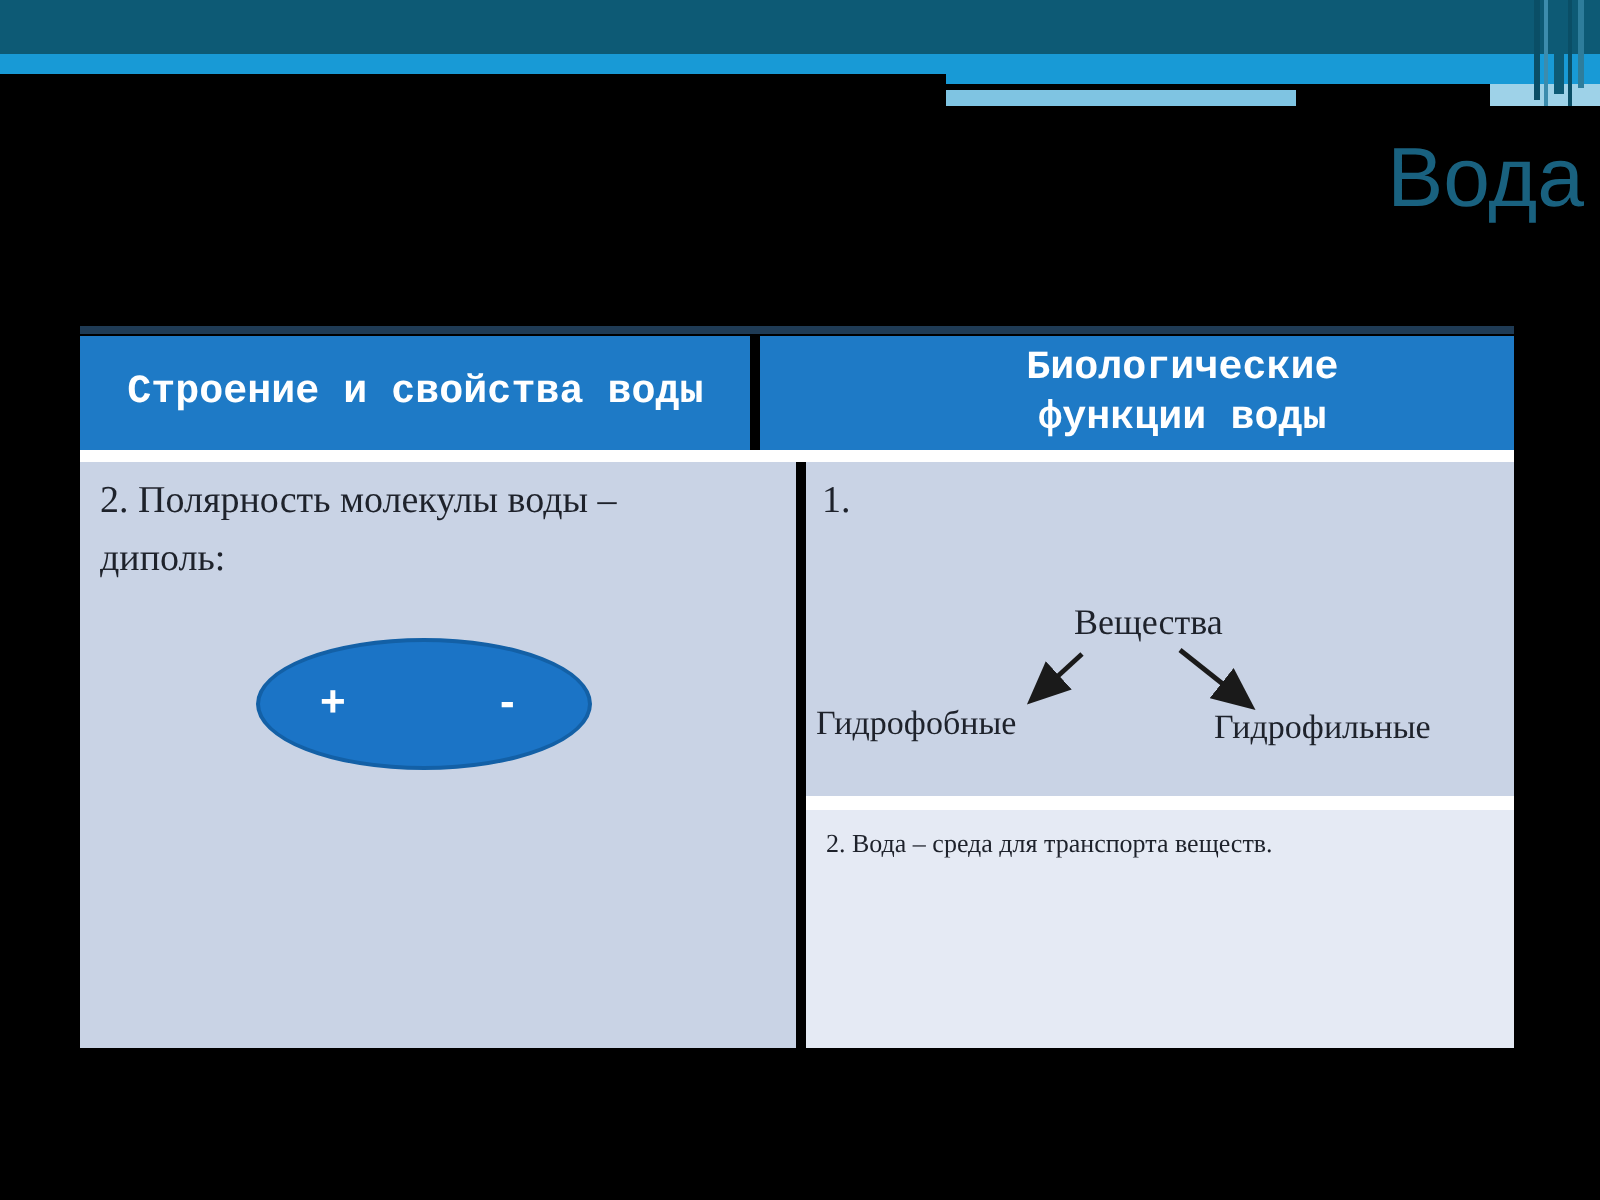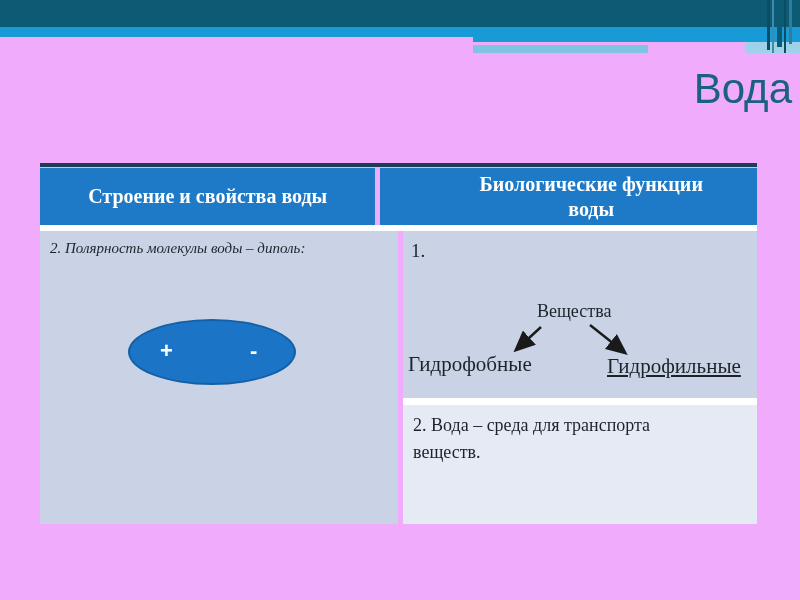--- a/index.html
+++ b/index.html
@@ -1,18 +1,18 @@
 <!DOCTYPE html>
 <html><head>
 <meta charset="utf-8">
 <style>
   html,body{margin:0;padding:0;}
   body{width:800px;height:600px;background:#ffffff;overflow:hidden;
        font-family:"Liberation Serif","DejaVu Serif",serif;}
-  .slide{position:relative;width:800px;height:600px;background:#f0abfc;}
+  .slide{position:relative;width:800px;height:600px;background:#000000;}
 
   
   .bar{position:absolute;}
   .bar-dark{left:0;top:0;width:800px;height:27px;background:#0D5A75;}
   .bar-blue{left:0;top:27px;width:800px;height:10px;background:#189AD6;}
   .bar-blue-ext{left:473px;top:37px;width:327px;height:5px;background:#189AD6;}
   .bar-light-mid{left:473px;top:45px;width:175px;height:8px;background:#7FC4E2;}
   .bar-light-right{left:745px;top:42px;width:55px;height:11px;background:#9ED2E8;}
   .v1{left:767px;top:0;width:3px;height:50px;background:#0A4E66;}
   .v2{left:772px;top:0;width:2px;height:53px;background:#3C8CAD;}
@@ -21,51 +21,51 @@
   .v5{left:789px;top:0;width:3px;height:44px;background:#2E7D9B;}
 
   
   .title{position:absolute;top:66px;right:8px;margin:0;
          font-family:"Liberation Sans","DejaVu Sans",sans-serif;
          font-size:42px;font-weight:400;color:#19617F;line-height:1.1;}
 
   
   .table{position:absolute;left:40px;top:163px;width:717px;}
   .tborder{height:4px;background:#1F3B55;}
-  .thead{display:flex;column-gap:5px;margin-top:1px;}
+  .thead{display:flex;column-gap:5px;margin-top:1px;font-family:Liberation Mono, monospace;}
   .th{width:358px;height:57px;background:#1E7AC6;color:#fff;font-weight:bold;
       font-size:20px;line-height:1.25;display:flex;align-items:center;
       justify-content:center;text-align:center;}
   .th.right{width:354px;padding-left:45px;}
   .th.right .hwrap{max-width:240px;}
   .tgap{height:6px;background:#fff;}
   .tbody{display:flex;column-gap:5px;}
   .cell-left{position:relative;width:358px;height:293px;background:#C9D3E5;}
-  .cell-left p{margin:6px 10px;width:300px;font-size:15px;line-height:1.5;color:#1E222B;font-style:italic;}
+  .cell-left p{margin:6px 10px;width:300px;font-size:19px;line-height:1.5;color:#1E222B;}
   .ellipse{position:absolute;left:88px;top:88px;width:164px;height:62px;
            background:#1B74C6;border:2px solid #1360A6;border-radius:50%;}
   .ellipse .plus,.ellipse .minus{position:absolute;top:50%;transform:translateY(-54%);
            color:#fff;font-weight:bold;font-size:22px;
            font-family:"Liberation Sans","DejaVu Sans",sans-serif;}
   .ellipse .plus{left:30px;}
   .ellipse .minus{left:120px;}
 
   .col-right{display:flex;flex-direction:column;width:354px;}
   .cell-r1{position:relative;width:354px;height:167px;background:#C9D3E5;}
   .listline{display:flex;margin:6px 0 0 8px;font-size:19px;line-height:1.45;color:#1E222B;}
   .listline .num{width:34px;flex:0 0 34px;}
   .listline .txt{width:230px;}
   .diagram-root{position:absolute;left:134px;top:70px;font-size:18px;color:#1E222B;}
   .arrows{position:absolute;left:0;top:0;pointer-events:none;}
-  .leaf{position:absolute;font-size:21px;color:#1E222B;white-space:nowrap;}
+  .leaf{position:absolute;font-size:17px;color:#1E222B;white-space:nowrap;}
   .leaf-l{left:5px;top:121px;}
-  .leaf-r{left:204px;top:123px;text-decoration:underline;}
+  .leaf-r{left:204px;top:123px;}
   .rgap{height:7px;background:#fff;}
   .cell-r2{width:354px;height:119px;background:#E5EAF4;}
-  .cell-r2 p{margin:7px 10px;width:300px;font-size:18px;line-height:1.5;color:#1E222B;}
+  .cell-r2 p{margin:7px 10px;width:300px;font-size:13px;line-height:1.5;color:#1E222B;}
 </style>
 </head>
 <body>
 
 <div class="slide">
 
   <div class="bar bar-dark"></div>
   <div class="bar bar-blue"></div>
   <div class="bar bar-blue-ext"></div>
   <div class="bar bar-light-mid"></div>

